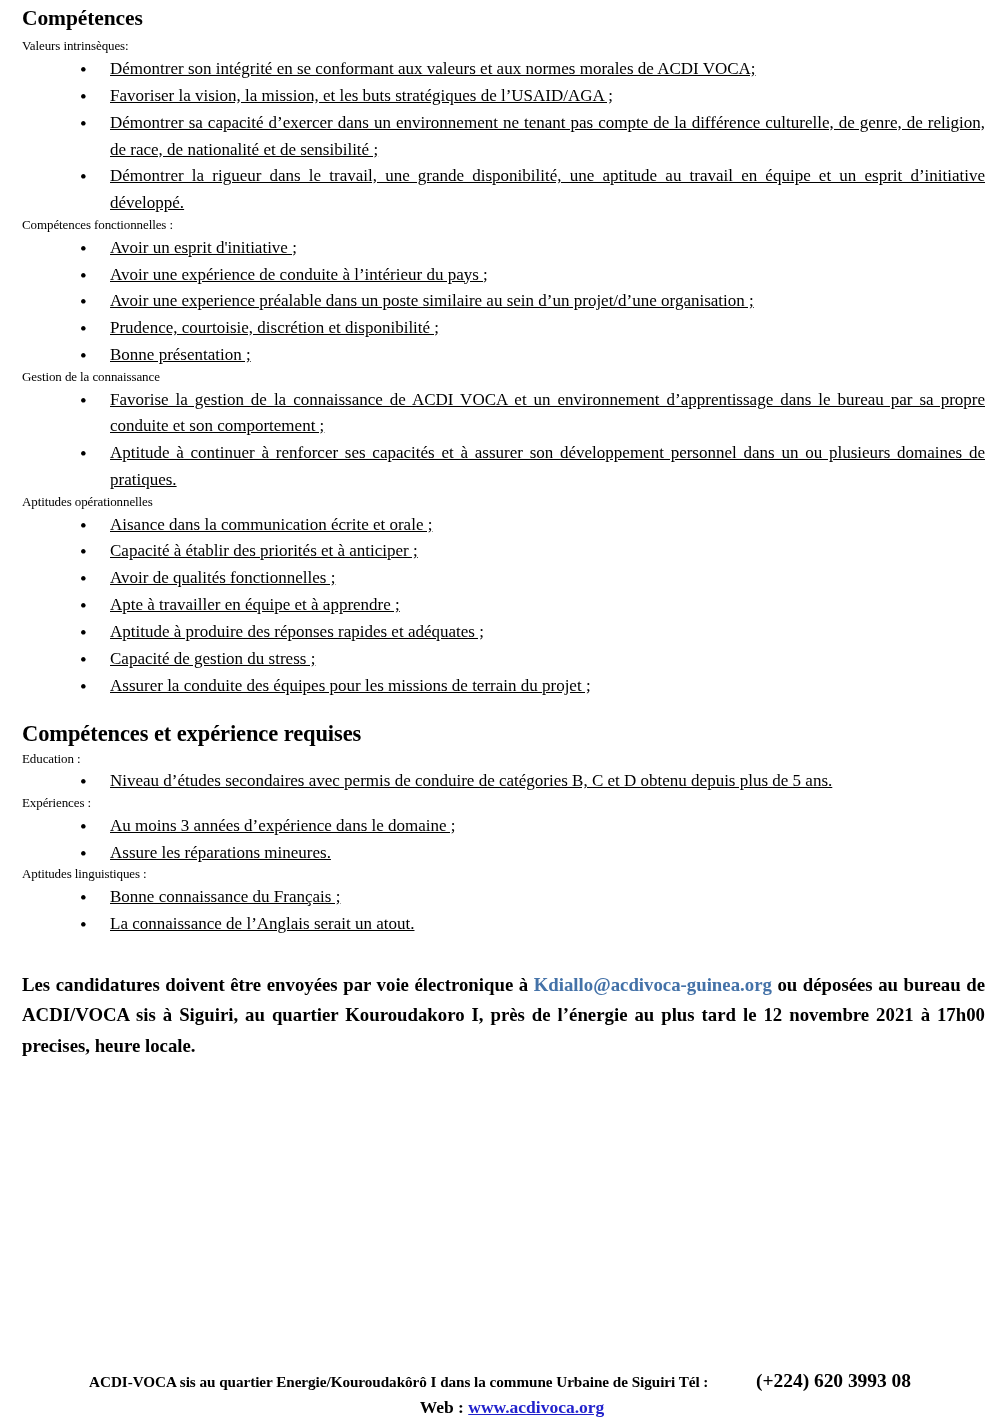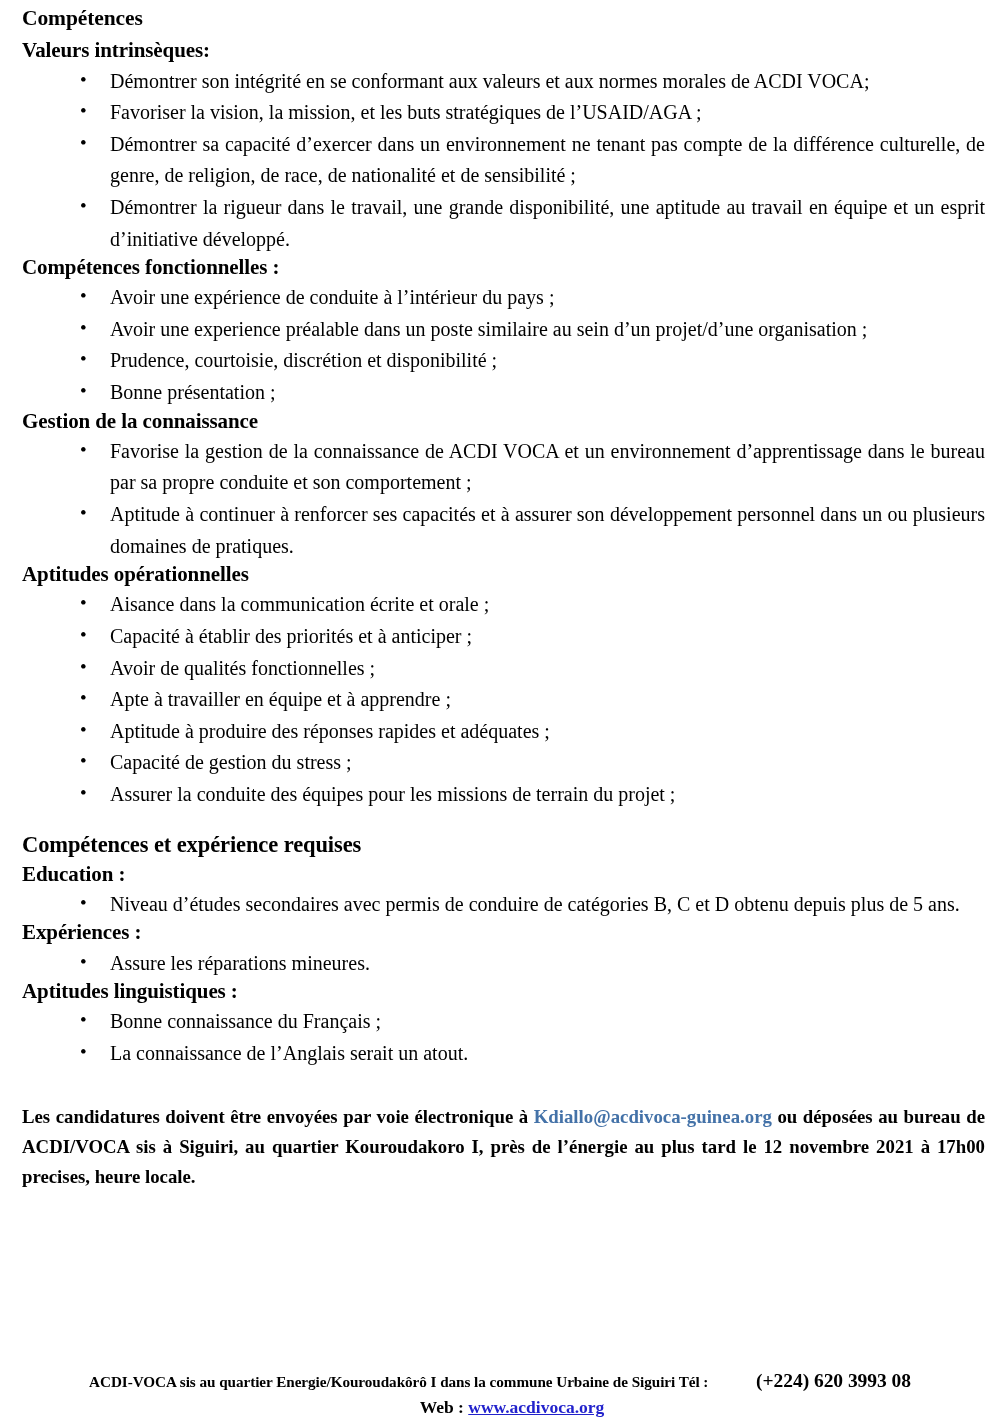--- a/index.html
+++ b/index.html
@@ -34,22 +34,22 @@
 
   h1.main-heading {
     font-size: 21.5px;
     font-weight: bold;
     margin: 0 0 7px 0;
     line-height: 1.18;
     letter-spacing: -0.1px;
   }
 
   h2.section-heading {
-    font-size: 21px;
-    font-weight: bold;
+    font-size: 13px;
+    font-weight: normal;
     margin: 0 0 2px 0;
     line-height: 1.2;
     letter-spacing: -0.1px;
   }
 
   h1.big-heading {
     font-size: 22.5px;
     font-weight: bold;
     margin: 0 0 4px 0;
     line-height: 1.2;
@@ -59,24 +59,25 @@
   ul.bullets {
     list-style: none;
     margin: 0 0 0 0;
     padding: 0;
   }
 
   ul.bullets li {
     position: relative;
     padding-left: 88px;
     margin-bottom: 0px;
-    font-size: 20px;
+    font-size: 17px;
     line-height: 1.58;
     text-align: justify;
     text-justify: inter-word;
+    text-decoration: underline;
   }
 
   ul.bullets li::before {
     content: "\2022";
     position: absolute;
     left: 58px;
     top: -1px;
     font-size: 19px;
     line-height: 1.58;
   }
@@ -149,20 +150,21 @@
     <h2 class="section-heading">Valeurs intrinsèques:</h2>
     <ul class="bullets">
       <li>Démontrer son intégrité en se conformant aux valeurs et aux normes morales de ACDI VOCA;</li>
       <li>Favoriser la vision, la mission, et les buts stratégiques de l’USAID/AGA ;</li>
       <li>Démontrer sa capacité d’exercer dans un environnement ne tenant pas compte de la différence culturelle, de genre, de religion, de race, de nationalité et de sensibilité ;</li>
       <li>Démontrer la rigueur dans le travail, une grande disponibilité, une aptitude au travail en équipe et un esprit d’initiative développé.</li>
     </ul>
 
     <h2 class="section-heading">Compétences fonctionnelles :</h2>
     <ul class="bullets">
+      <li class="no-justify">Avoir un esprit d'initiative ;</li>
       <li class="no-justify">Avoir une expérience de conduite à l’intérieur du pays ;</li>
       <li class="no-justify">Avoir une experience préalable dans un poste similaire au sein d’un projet/d’une organisation ;</li>
       <li class="no-justify">Prudence, courtoisie, discrétion et disponibilité ;</li>
       <li class="no-justify">Bonne présentation ;</li>
     </ul>
 
     <h2 class="section-heading">Gestion de la connaissance</h2>
     <ul class="bullets">
       <li>Favorise la gestion de la connaissance de ACDI VOCA et un environnement d’apprentissage dans le bureau par sa propre conduite et son comportement ;</li>
       <li>Aptitude à continuer à renforcer ses capacités et à assurer son développement personnel dans un ou plusieurs domaines de pratiques.</li>
@@ -183,20 +185,21 @@
 
     <h1 class="big-heading">Compétences et expérience requises</h1>
 
     <h2 class="section-heading">Education :</h2>
     <ul class="bullets">
       <li class="no-justify">Niveau d’études secondaires avec permis de conduire de catégories B, C et D obtenu depuis plus de 5 ans.</li>
     </ul>
 
     <h2 class="section-heading">Expériences :</h2>
     <ul class="bullets">
+      <li class="no-justify">Au moins 3 années d’expérience dans le domaine ;</li>
       <li class="no-justify">Assure les réparations mineures.</li>
     </ul>
 
     <h2 class="section-heading">Aptitudes linguistiques :</h2>
     <ul class="bullets">
       <li class="no-justify">Bonne connaissance du Français ;</li>
       <li class="no-justify">La connaissance de l’Anglais serait un atout.</li>
     </ul>
 
     <div class="gap-lg"></div>

